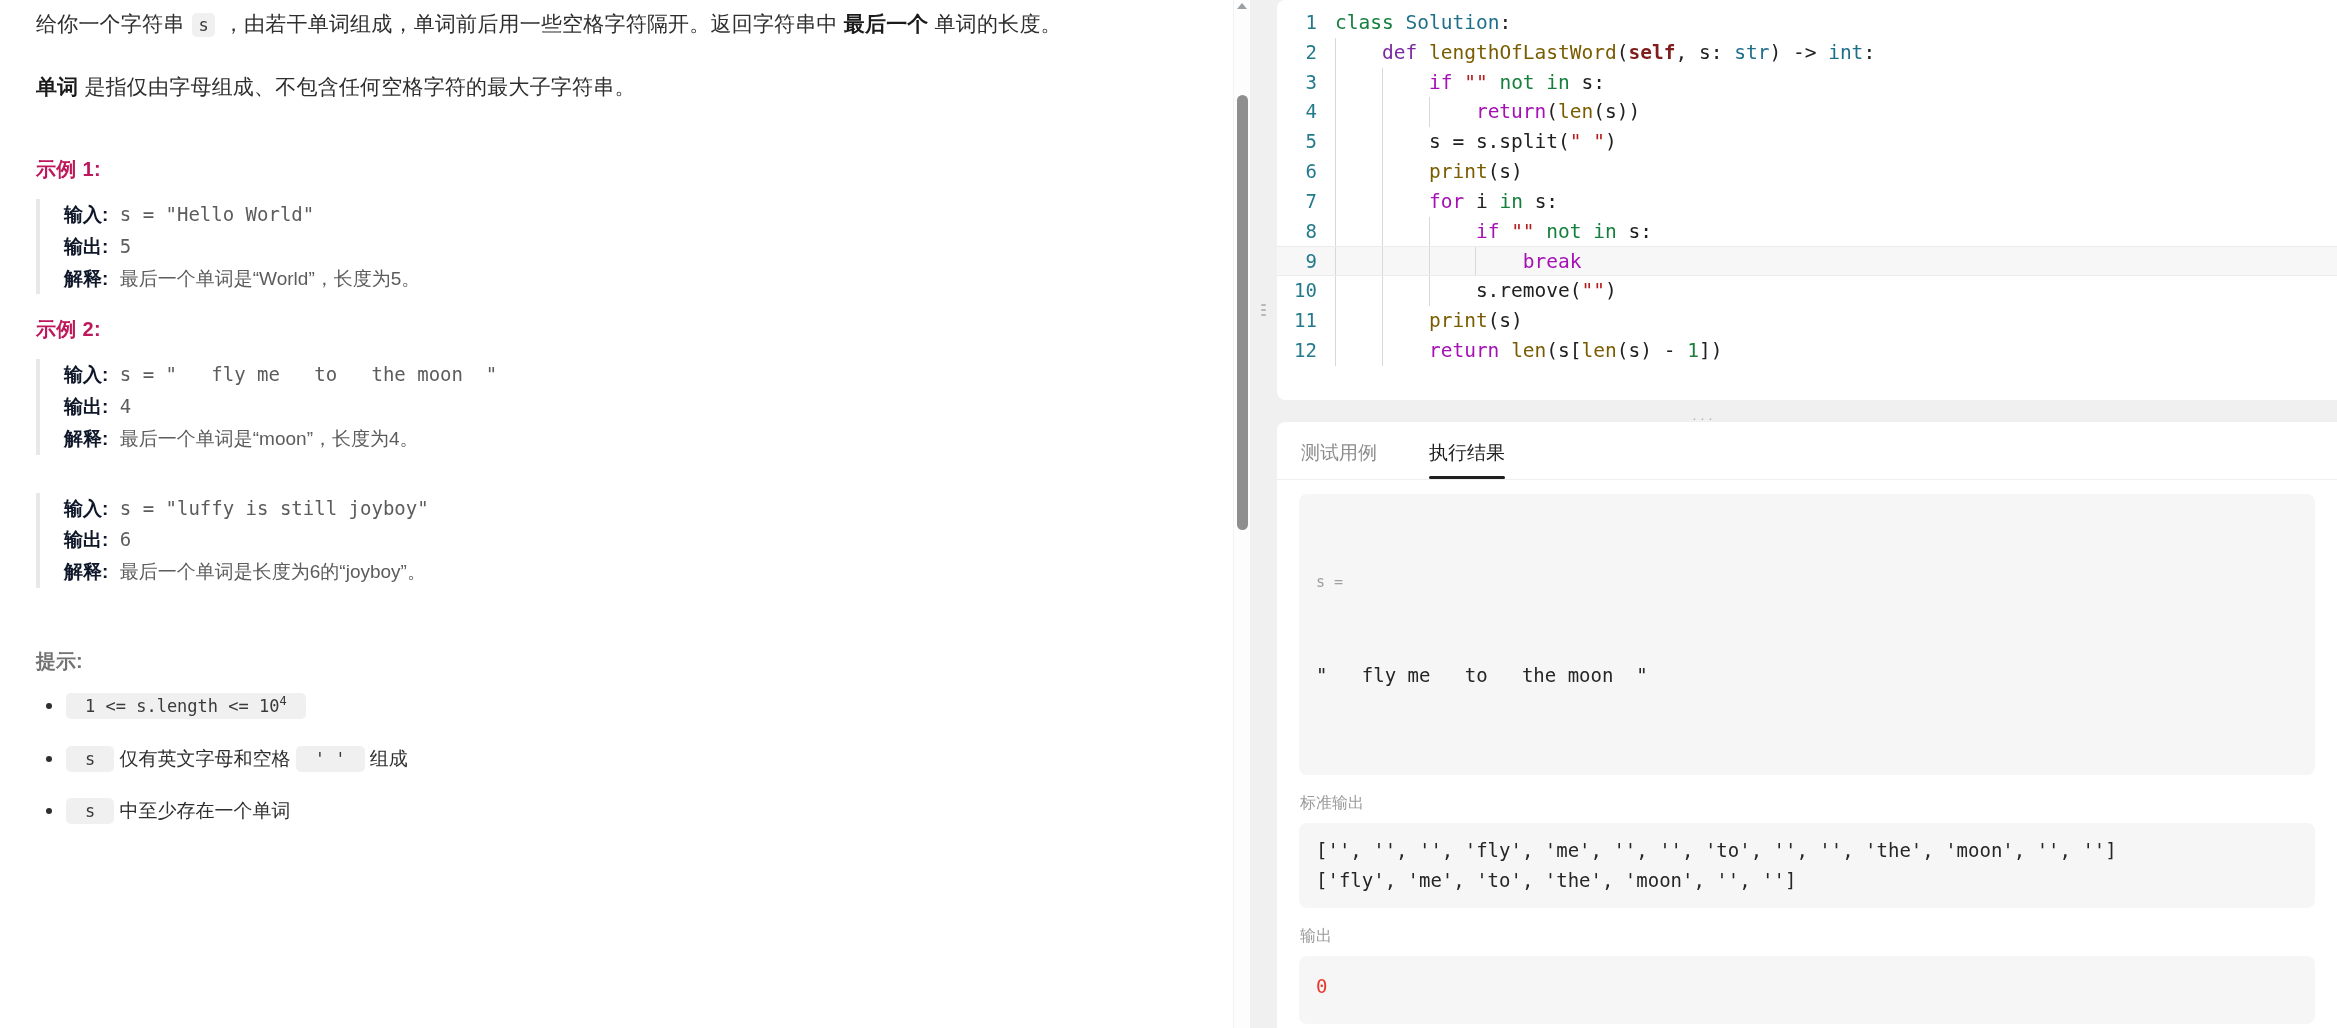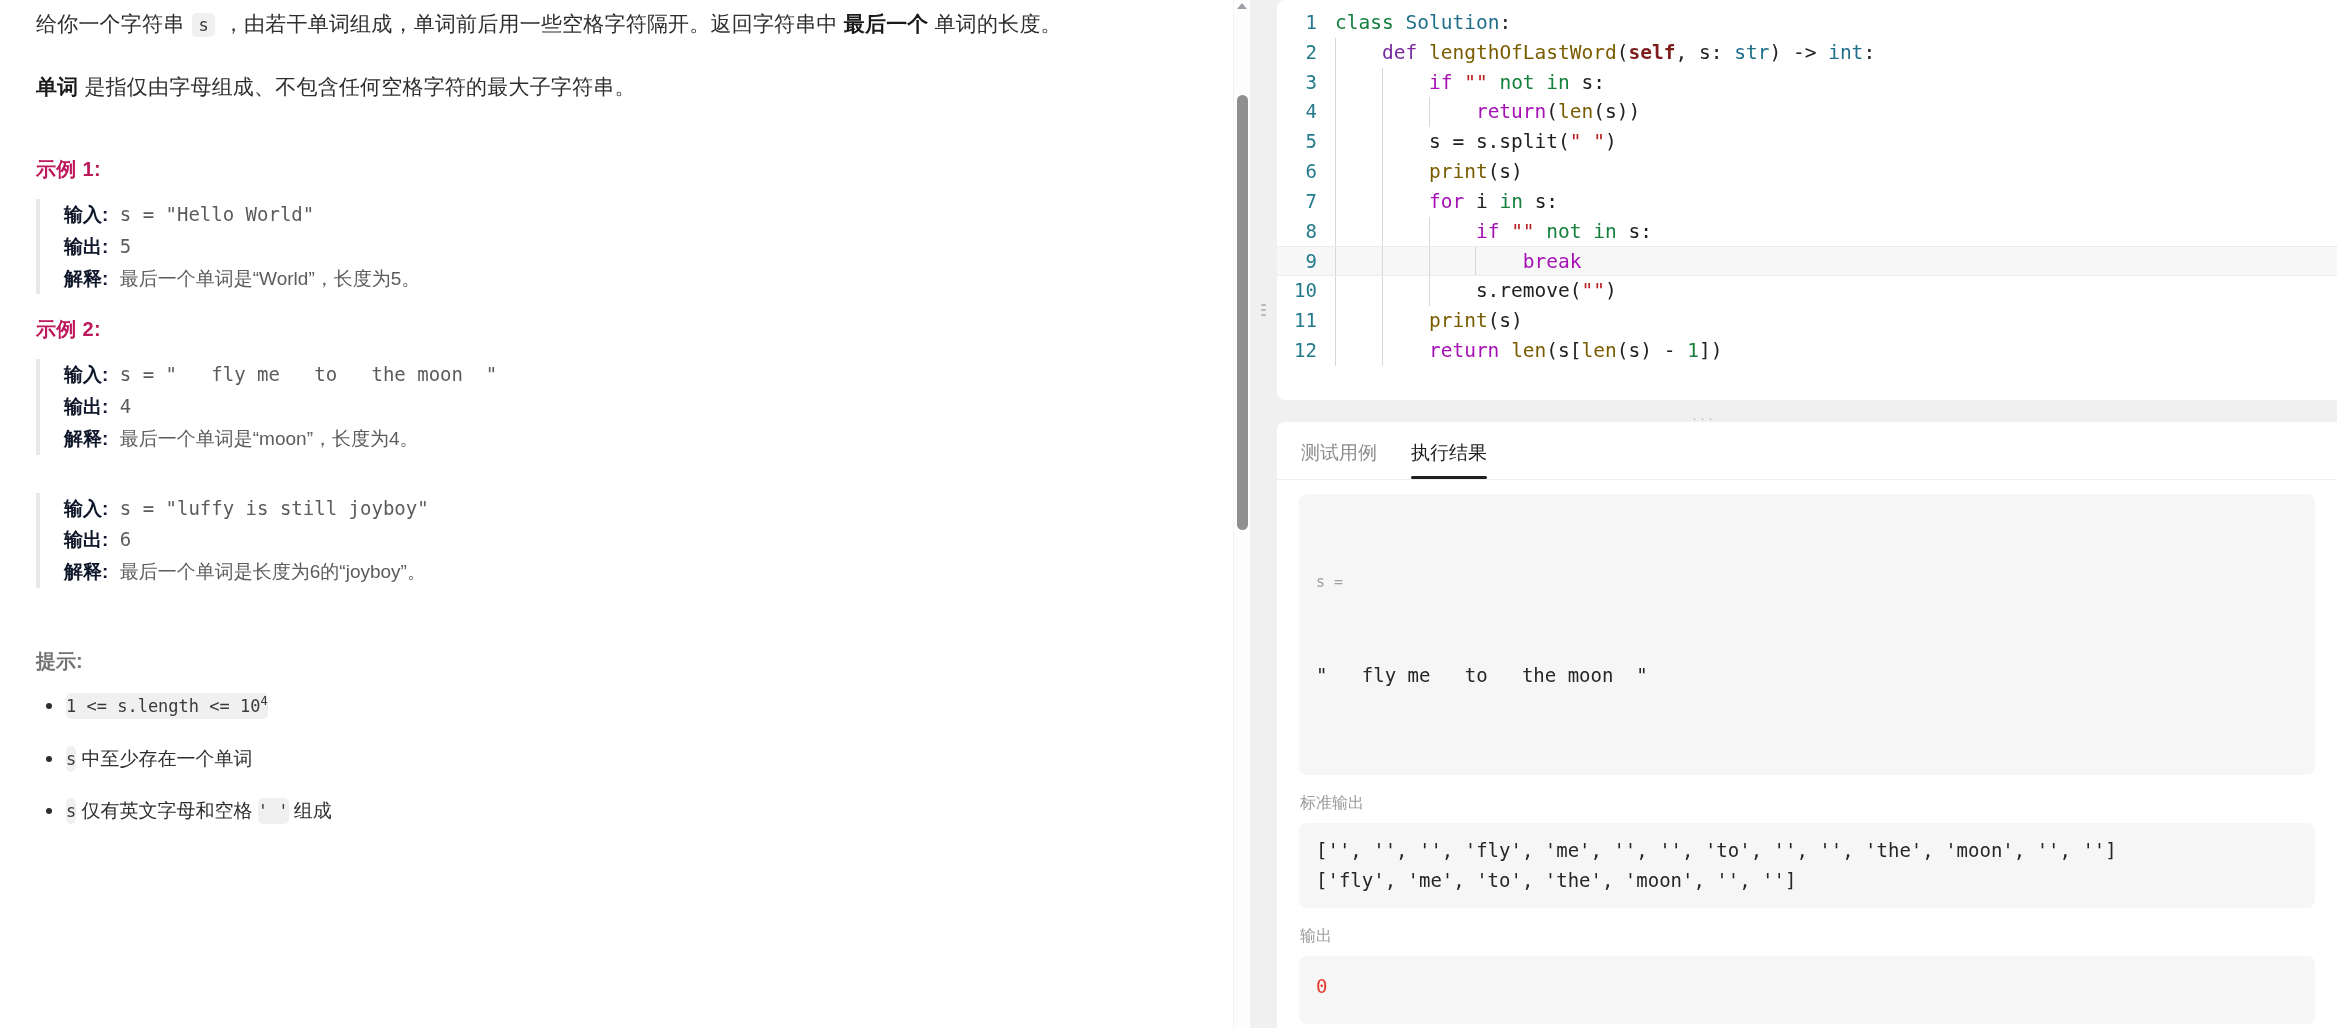--- a/index.html
+++ b/index.html
@@ -100,21 +100,21 @@
     position: absolute;
     left: -20px; top: 10px;
     width: 6px; height: 6px;
     border-radius: 50%;
     background: #2e2e2e;
   }
   .mono-chip {
     font-family: "DejaVu Sans Mono", "Liberation Mono", monospace;
     background: #f0f0f0;
     border-radius: 5px;
-    padding: 3px 0;
+    padding: 3px 19px;
     font-size: 17px;
     color: #3a3a3a;
   }
   .mono-chip sup { font-size: 12px; }
 
   
   .scroll-track {
     position: absolute;
     right: 0px; top: 0;
     width: 17px; height: 1028px;
@@ -219,21 +219,21 @@
 
   .result-card {
     background: #ffffff;
     border-radius: 8px 0 0 0;
     flex: 1;
     overflow: hidden;
     padding: 0;
   }
   .tabs {
     display: flex;
-    gap: 34px;
+    gap: 52px;
     padding: 18px 38px 0 24px;
     border-bottom: 1px solid #efefef;
   }
   .tab {
     font-size: 19px;
     color: #8c8c8c;
     padding-bottom: 13px;
     position: relative;
     cursor: pointer;
   }
@@ -316,22 +316,22 @@
           <div class="ex-line"><span class="lbl">输出:</span> <span>6</span></div>
           <div class="ex-line"><span class="lbl">解释:</span> <span class="cn">最后一个单词是长度为6的“joyboy”。</span></div>
         </div>
       </div>
 
       <div style="height:60px"></div>
 
       <p class="hint-title">提示:</p>
       <ul class="hints">
         <li><span class="mono-chip"><span>1 &lt;= s.length &lt;= 10</span><sup>4</sup></span></li>
+        <li><span class="mono-chip">s</span><span> 仅有英文字母和空格 </span><span class="mono-chip">' '</span><span> 组成</span></li>
         <li><span class="mono-chip">s</span><span> 中至少存在一个单词</span></li>
-        <li><span class="mono-chip">s</span><span> 仅有英文字母和空格 </span><span class="mono-chip">' '</span><span> 组成</span></li>
       </ul>
 
     </div>
 
     <div class="scroll-track">
       <div class="scroll-arrow"></div>
       <div class="scroll-thumb"></div>
     </div>
   </div>
 

